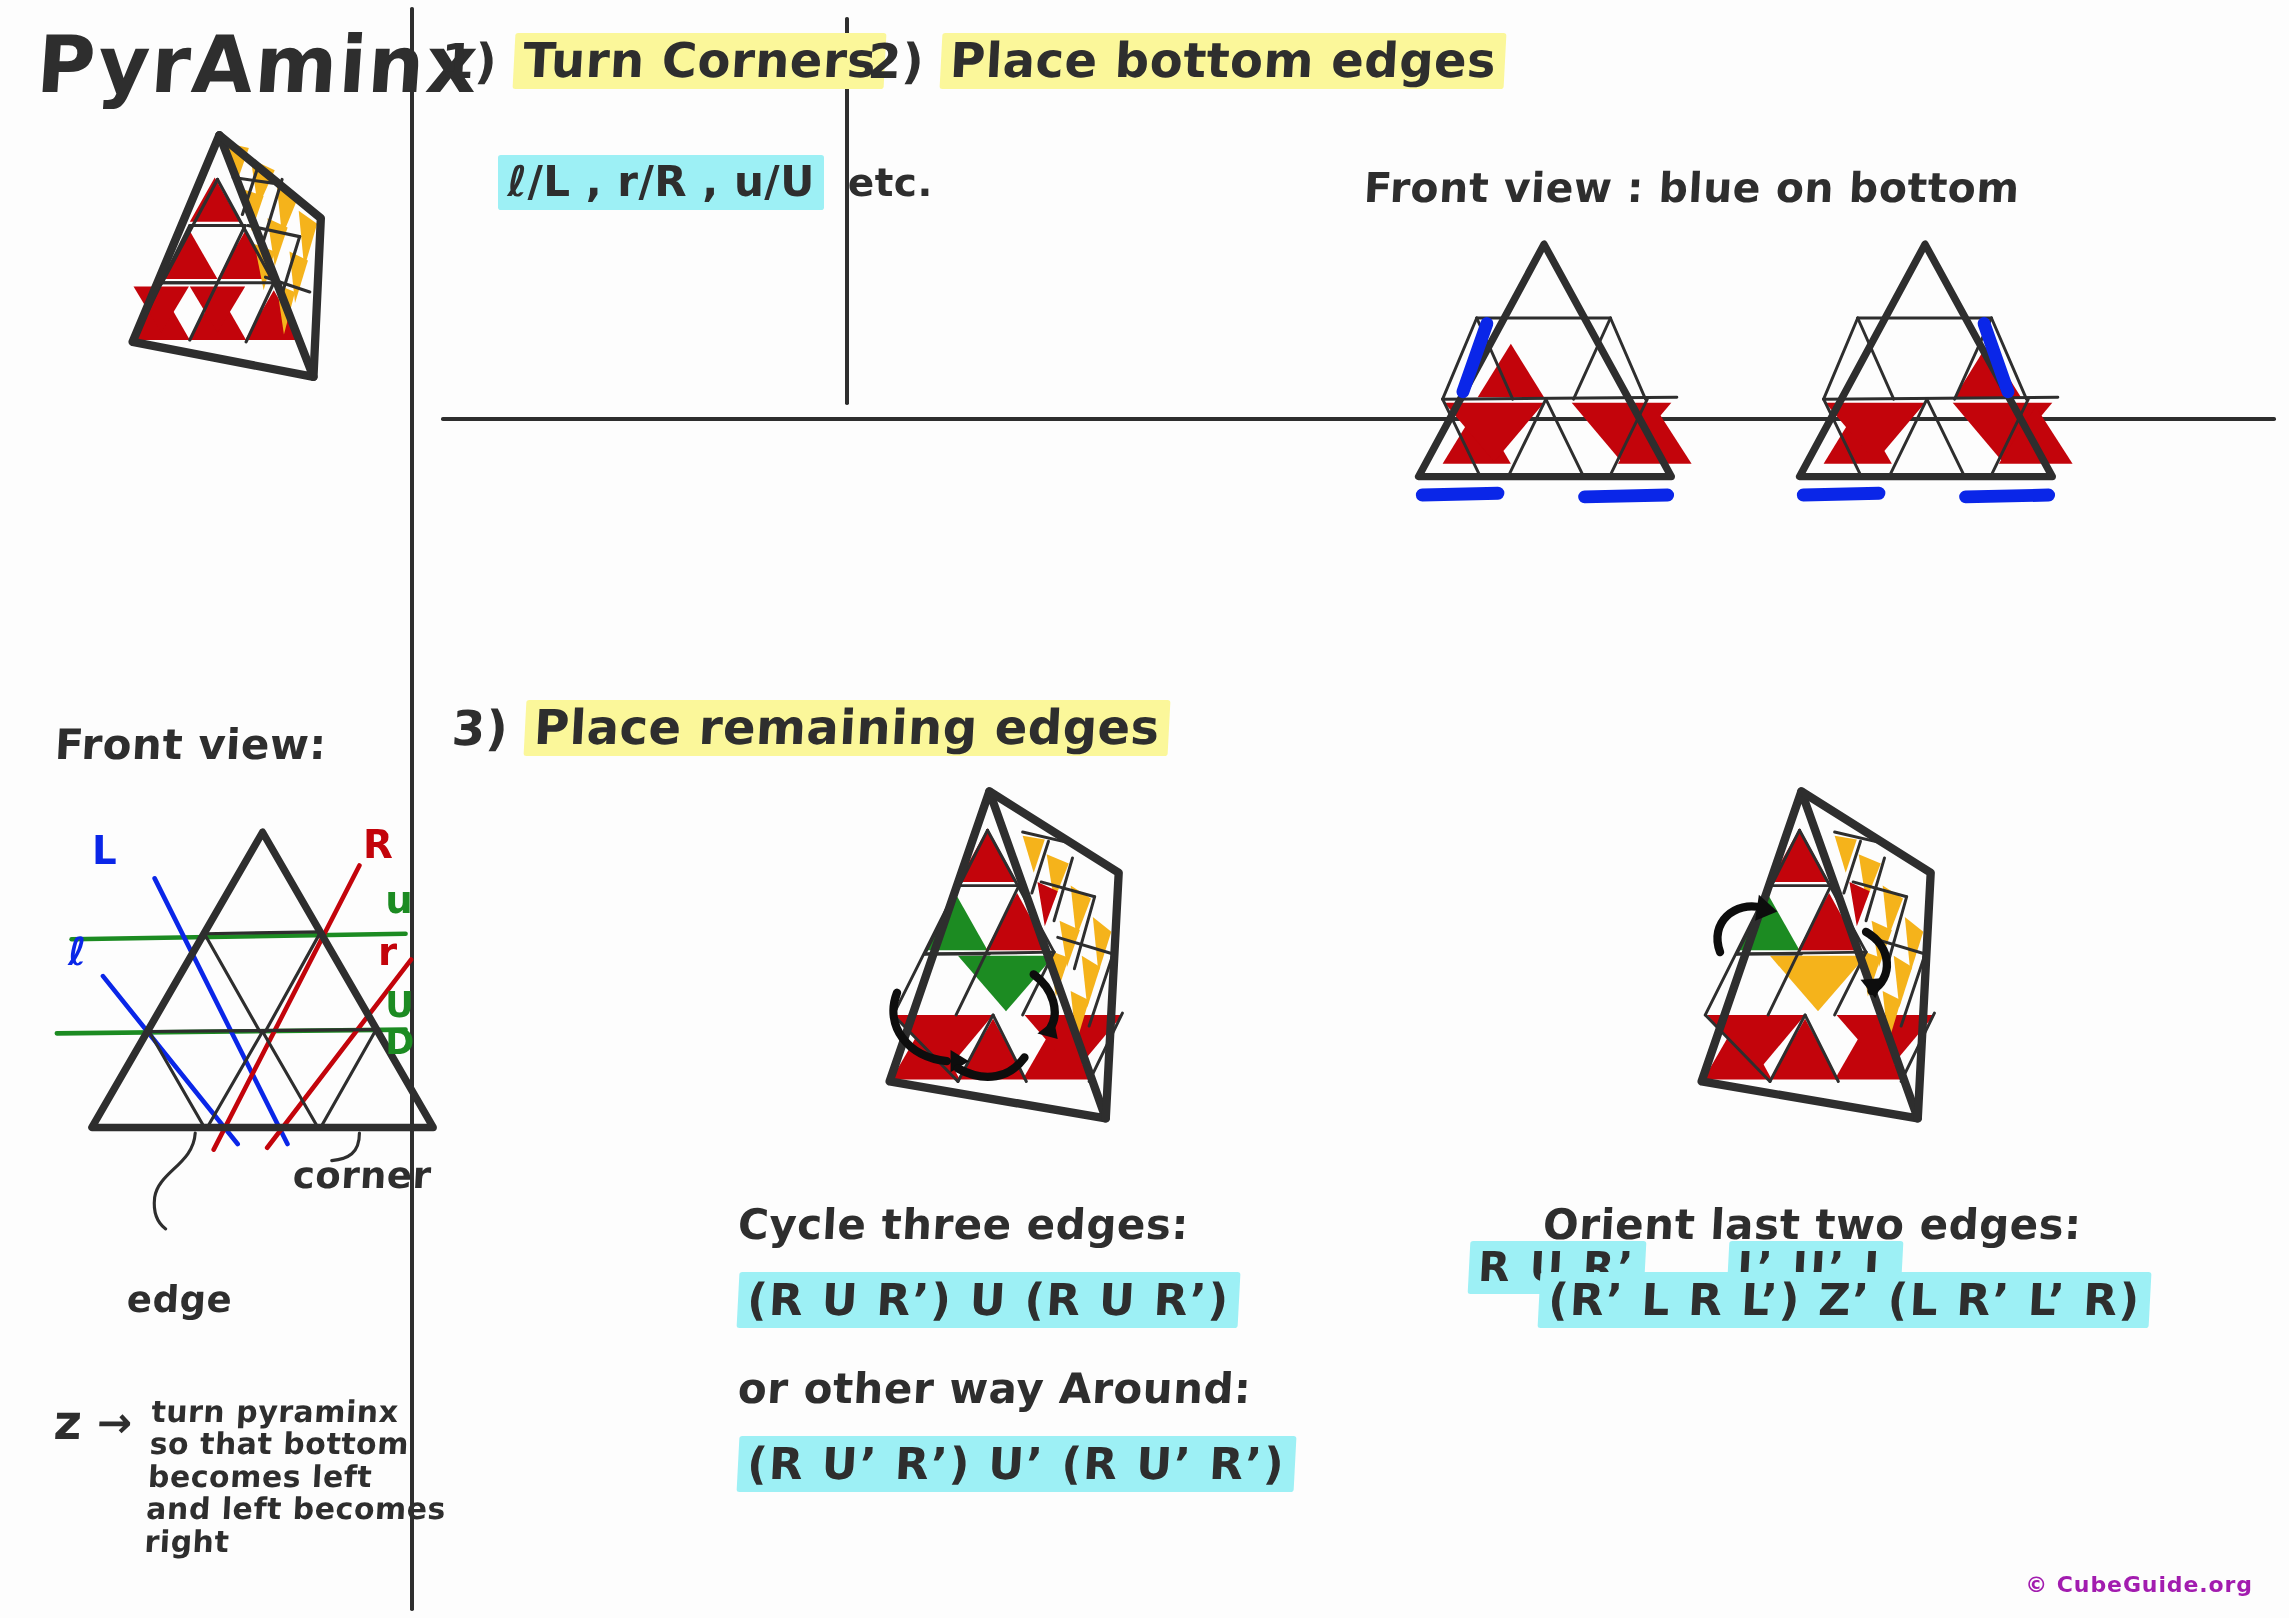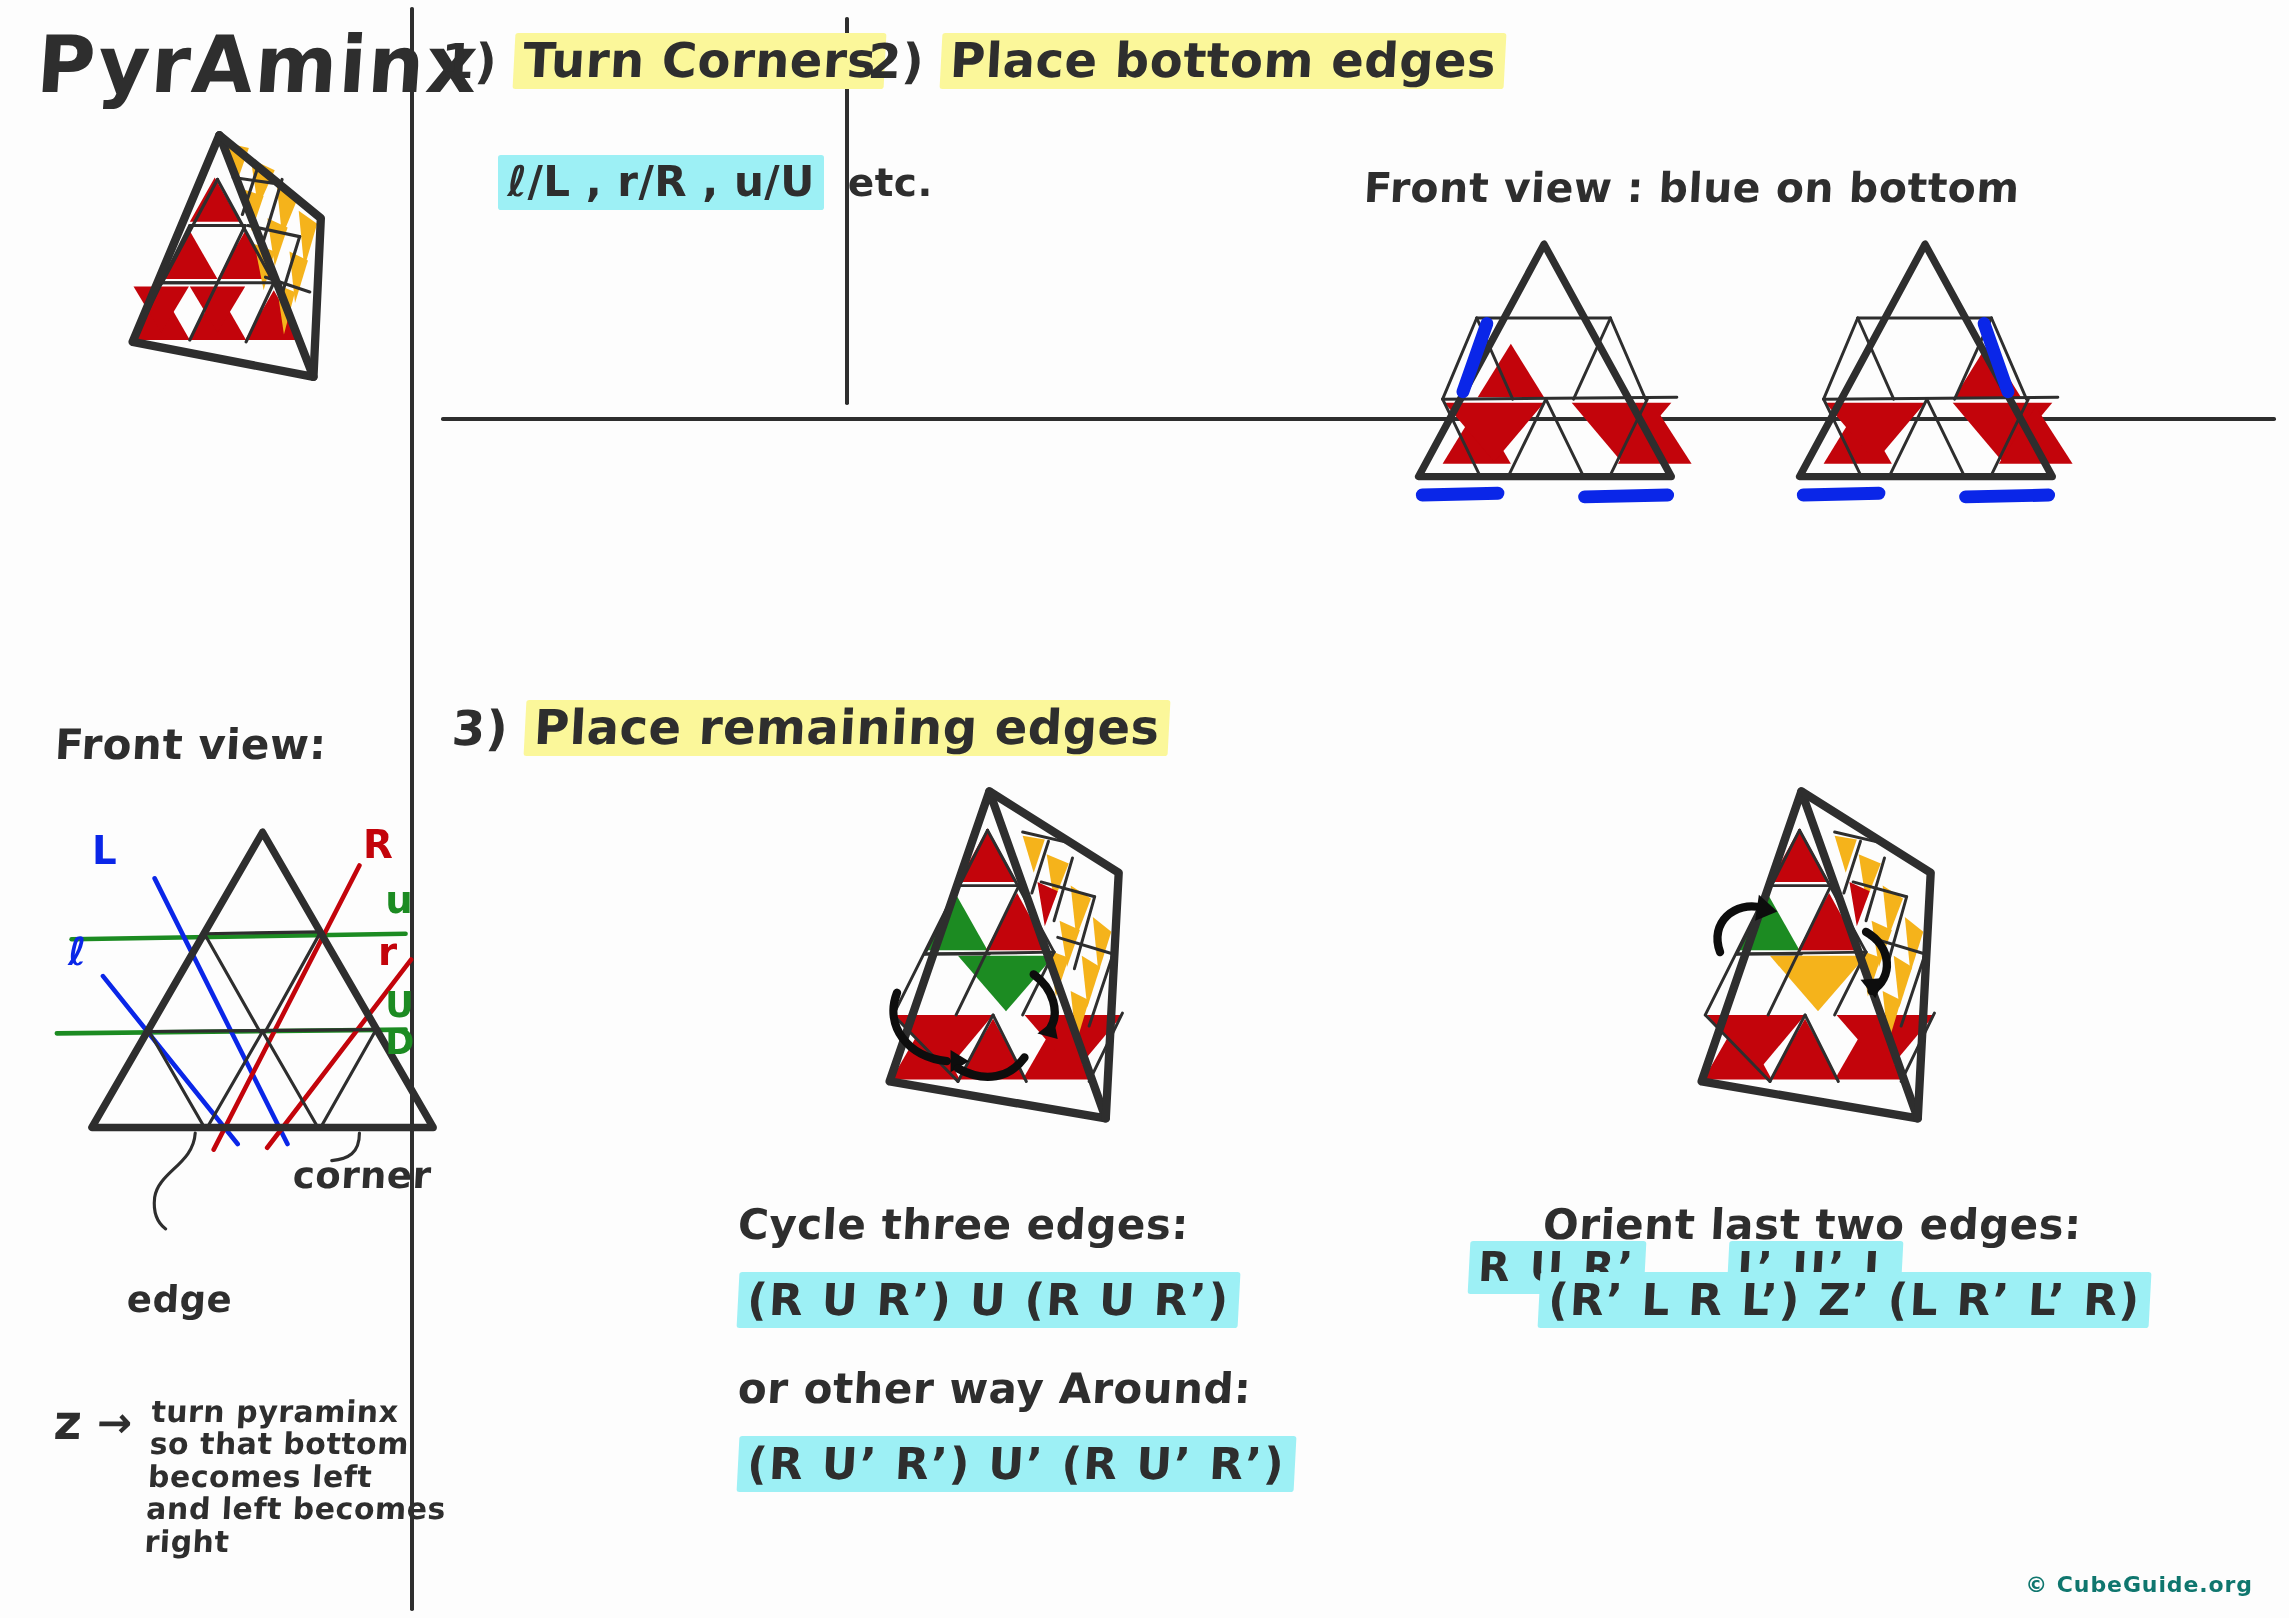--- a/index.html
+++ b/index.html
@@ -87,21 +87,21 @@
   .cap { position:absolute; font-size:42px; font-weight:700; }
   #cap-cycle { left:738px; top:1200px; }
   #cap-cycle-alg { left:738px; top:1272px; font-size:44px; letter-spacing:1.8px;}
   #cap-other { left:738px; top:1364px; }
   #cap-other-alg { left:738px; top:1436px; font-size:44px; letter-spacing:1.8px;}
   #cap-orient { left:1543px; top:1200px; }
   #cap-orient-alg { left:1539px; top:1272px; font-size:44px; letter-spacing:1.8px;}
 
   #copyright {
     position:absolute; right:37px; bottom:22px;
-    font-size:22px; font-weight:700; color:#0f766e;
+    font-size:22px; font-weight:700; color:#a21caf;
     letter-spacing:0.9px;
   }
 
   svg { overflow: visible; }
 </style>
 </head>
 <body>
 
 <div class="page">
 

